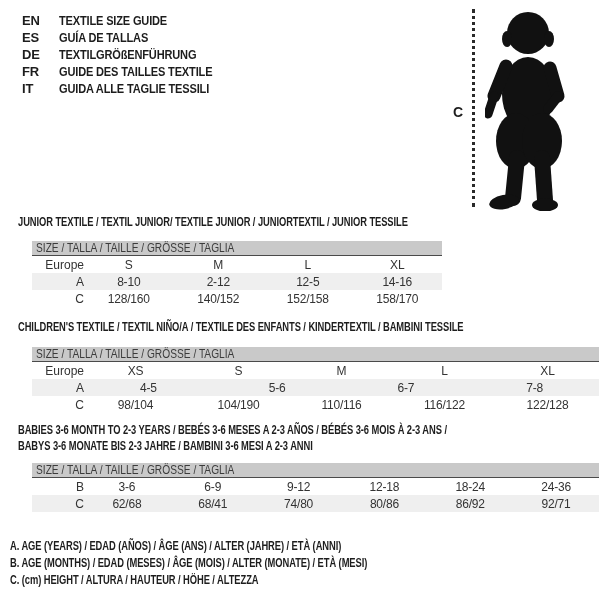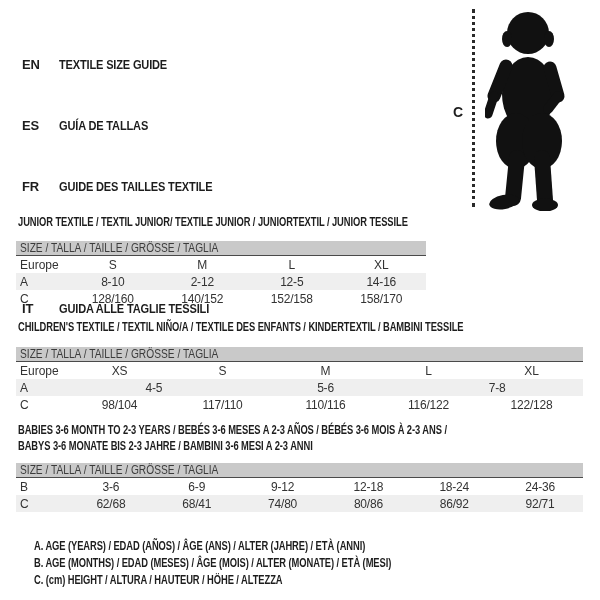--- a/index.html
+++ b/index.html
@@ -2,70 +2,70 @@
 <html style="--text: #1d1d1d; --table-text: #333333; --header-bar: #c9c9c9; --row-shaded: #efefef; --bar-border: #4a4a4a;"><head>
 <meta charset="utf-8">
 <style>
   html,body{margin:0;padding:0;}
   body{
     width:600px;height:600px;position:relative;overflow:hidden;background:#ffffff;
     font-family:"Liberation Sans",sans-serif;color:var(--text,#1d1d1d);
   }
   
   .lang-block{position:absolute;left:22px;top:12px;}
-  .lang-row{display:flex;height:17px;align-items:center;margin-top:44px;}
+  .lang-row{display:flex;height:17px;align-items:center;}
   .lang-code{width:37px;font-weight:bold;font-size:13px;letter-spacing:-0.2px;}
   .lang-label{font-weight:bold;font-size:13px;white-space:nowrap;
     transform:scaleX(0.85);transform-origin:0 50%;letter-spacing:-0.2px;}
   
   .figure{position:absolute;left:485px;top:6px;width:110px;height:205px;}
   .dotted-line{position:absolute;left:472px;top:9px;height:198px;width:0;
     border-left:3px dotted #2a2a2a;}
   .c-label{position:absolute;left:453px;top:104px;font-weight:bold;font-size:14px;}
   
   .sec-title{position:absolute;left:18px;font-weight:bold;font-size:12px;
     white-space:nowrap;transform:scaleX(0.78);transform-origin:0 0;
     letter-spacing:-0.1px;color:var(--text,#1d1d1d);height:15px;line-height:14px;}
-  .tbl{position:absolute;left:16px;}
+  .tbl{position:absolute;left:32px;}
   .t-narrow{width:410px;}
   .t-wide{width:567px;}
   .size-bar{height:15px;line-height:14px;background:var(--header-bar,#c9c9c9);
     border-bottom:1px solid var(--bar-border,#4a4a4a);box-sizing:border-box;
     font-size:12px;color:#3c3c3c;padding-left:4px;overflow:hidden;}
   .sq{display:inline-block;transform:scaleX(0.85);transform-origin:0 50%;white-space:nowrap;}
   .trow{display:flex;height:17px;align-items:center;font-size:12px;
     color:var(--table-text,#333333);}
   .trow.shaded{background:var(--row-shaded,#efefef);}
-  .tlabel{width:52px;padding-left:4px;text-align:left;box-sizing:border-box;}
+  .tlabel{width:52px;padding-left:4px;text-align:right;box-sizing:border-box;}
   .tcell{flex:1;text-align:center;letter-spacing:-0.2px;}
   
-  .footnotes{position:absolute;left:34px;top:538px;}
+  .footnotes{position:absolute;left:10px;top:538px;}
   .footnote{height:17px;line-height:17px;font-weight:bold;font-size:12px;
     white-space:nowrap;transform:scaleX(0.78);transform-origin:0 50%;
     letter-spacing:-0.1px;}
 </style>
 </head>
 <body>
 
 <div class="lang-block">
   <div class="lang-row">
     <span class="lang-code">EN</span>
     <span class="lang-label">TEXTILE SIZE GUIDE</span>
   </div>
   <div class="lang-row">
     <span class="lang-code">ES</span>
     <span class="lang-label">GUÍA DE TALLAS</span>
   </div>
   <div class="lang-row">
+    <span class="lang-code">DE</span>
+    <span class="lang-label">TEXTILGRÖßENFÜHRUNG</span>
+  </div>
+  <div class="lang-row">
     <span class="lang-code">FR</span>
     <span class="lang-label">GUIDE DES TAILLES TEXTILE</span>
-  </div>
-  <div class="lang-row">
-    <span class="lang-code">DE</span>
-    <span class="lang-label">TEXTILGRÖßENFÜHRUNG</span>
   </div>
   <div class="lang-row">
     <span class="lang-code">IT</span>
     <span class="lang-label">GUIDA ALLE TAGLIE TESSILI</span>
   </div>
 </div>
 
 <div class="dotted-line"></div>
 <div class="c-label">C</div>
 
@@ -129,26 +129,27 @@
         <div class="tcell">XS</div>
         <div class="tcell">S</div>
         <div class="tcell">M</div>
         <div class="tcell">L</div>
         <div class="tcell">XL</div>
       </div>
       <div class="trow shaded">
         <div class="tlabel">A</div>
         <div class="tcell">4-5</div>
         <div class="tcell">5-6</div>
+        <div class="tcell">6-7</div>
         <div class="tcell">7-8</div>
       </div>
       <div class="trow">
         <div class="tlabel">C</div>
         <div class="tcell">98/104</div>
-        <div class="tcell">117/110</div>
+        <div class="tcell">104/190</div>
         <div class="tcell">110/116</div>
         <div class="tcell">116/122</div>
         <div class="tcell">122/128</div>
       </div>
     </div>
 </div>
 
 <div class="sec-title" style="top:423px;">BABIES 3-6 MONTH TO 2-3 YEARS / BEBÉS 3-6 MESES A 2-3 AÑOS / BÉBÉS 3-6 MOIS À 2-3 ANS /</div>
 <div class="sec-title" style="top:439px;">BABYS 3-6 MONATE BIS 2-3 JAHRE / BAMBINI 3-6 MESI A 2-3 ANNI</div>
 <div class="tbl t-wide" style="top:463px;">

